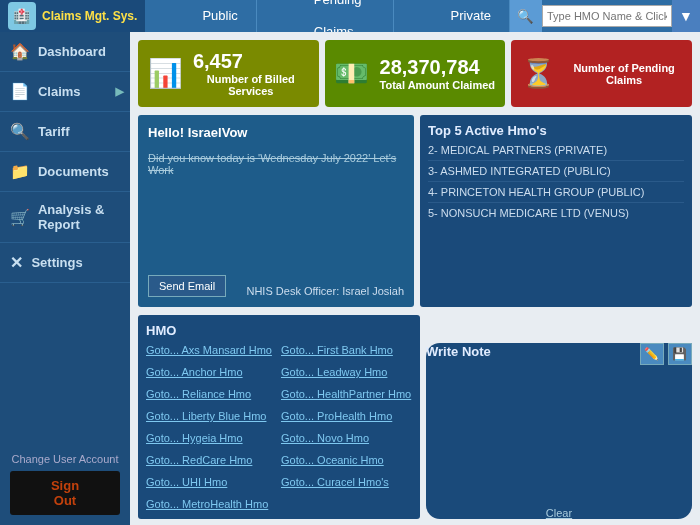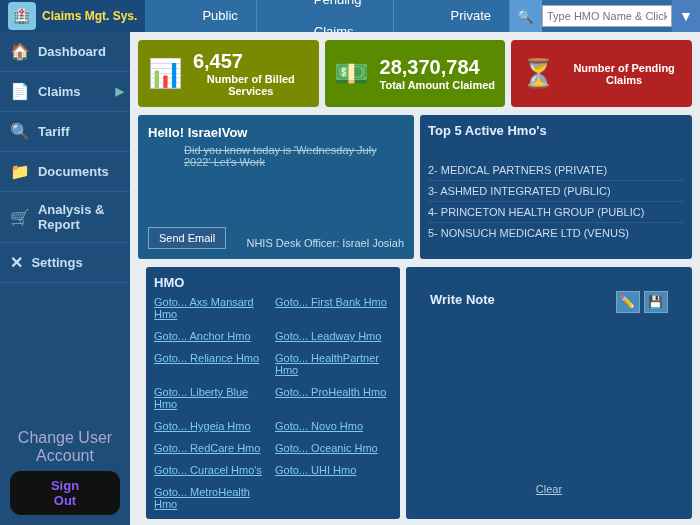--- a/index.html
+++ b/index.html
@@ -40,23 +40,23 @@
     .sidebar {
       background: #1e4d7a; width: 130px; min-width: 130px; display: flex; flex-direction: column; padding-top: 0;
     }
     .sidebar-item {
       display: flex; align-items: center; color: #cde; padding: 10px 10px; cursor: pointer; border-bottom: 1px solid #2a5f8f; position: relative;
     }
     .sidebar-item .s-icon { margin-right: 8px; font-size: 16px; }
     .sidebar-item span { font-size: 13px; font-weight: bold; color: #c8dff0; }
     .sidebar-item .arrow { position: absolute; right: 6px; color: #7bb; font-size: 11px; }
     .sidebar-bottom { margin-top: auto; padding: 10px; text-align: center; }
-    .change-user { color: #aac; font-size: 16px; margin-bottom: 6px; cursor: pointer; }
+    .change-user { color: #aac; font-size: 11px; margin-bottom: 6px; cursor: pointer; }
     .sign-out-btn {
-      background: #111; color: #8b5cf6; border: none; padding: 7px 35px; cursor: pointer; font-size: 13px; font-weight: bold; border-radius: 11px; width: 100%;
+      background: #111; color: #c2410c; border: none; padding: 7px 35px; cursor: pointer; font-size: 13px; font-weight: bold; border-radius: 3px; width: 100%;
     }
 
     
     .content { flex: 1; background: #e8edf2; overflow-y: auto; display: flex; flex-direction: column; }
 
     
     .stats-row { display: flex; gap: 6px; padding: 8px 8px 4px 8px; }
     .stat-card {
       flex: 1; border-radius: 4px; padding: 10px 10px; display: flex; align-items: center; color: #fff;
     }
@@ -65,45 +65,45 @@
     .stat-card .stat-text .stat-label { font-size: 11px; font-weight: bold; text-align: center; }
     .stat-green { background: #5a8a00; }
     .stat-olive { background: #7a8a00; }
     .stat-red { background: #b22222; }
 
     
     .mid-row { display: flex; gap: 6px; padding: 4px 8px; flex: 1; }
     .hello-panel {
       background: #1e5c8a; color: #fff; flex: 1; border-radius: 3px; padding: 10px; display: flex; flex-direction: column; font-size: 12px; min-height: 120px;
     }
-    .hello-panel .hello-title { font-size: 13px; font-weight: bold; margin-bottom: 4px; }
-    .hello-panel .hello-sub { font-size: 11px; color: #acd; margin-left: 36px; }
+    .hello-panel .hello-title { font-size: 13px; font-weight: bold; margin-bottom: 12px; }
+    .hello-panel .hello-sub { font-size: 11px; color: #acd; }
     .hello-panel .hello-sub span { text-decoration: line-through; }
     .hello-panel .send-email-btn {
       background: #2a5a8a; border: 1px solid #7ab; color: #fff; padding: 4px 10px; font-size: 11px; cursor: pointer; margin-top: auto; align-self: flex-start;
     }
     .hello-panel .nhis-text { font-size: 11px; color: #cde; margin-left: auto; align-self: flex-end; }
     .hello-footer { display: flex; align-items: flex-end; margin-top: auto; }
     .top5-panel {
       background: #1a4a7a; color: #fff; flex: 1; border-radius: 3px; padding: 8px; font-size: 11px;
     }
-    .top5-panel .panel-title { font-size: 13px; font-weight: bold; margin-bottom: 22px; color: #e0ecff; }
+    .top5-panel .panel-title { font-size: 13px; font-weight: bold; margin-bottom: 2px; color: #e0ecff; }
     .top5-item { padding: 4px 0; color: #cde; border-bottom: 1px solid #2a5a8a; font-size: 11px; }
     .top5-item:last-child { border-bottom: none; }
 
     
     .bot-row { display: flex; gap: 6px; padding: 4px 8px 6px 8px; }
     .hmo-panel {
-      background: #1a4a7a; color: #fff; flex: 1; border-radius: 3px; padding: 8px; margin-left: 8px;
+      background: #1a4a7a; color: #fff; flex: 1; border-radius: 3px; padding: 8px;
     }
     .hmo-panel .panel-title { font-size: 13px; font-weight: bold; margin-bottom: 5px; color: #e0ecff; }
     .hmo-grid { display: grid; grid-template-columns: 1fr 1fr; gap: 8px 4px; }
     .hmo-link { color: #7ec8f0; font-size: 11px; cursor: pointer; text-decoration: underline; padding: 1px 0; }
     .write-note-panel {
-      background: #1a4a7a; color: #fff; flex: 1; border-radius: 3px; padding: 24px; display: flex; flex-direction: column;
+      background: #1a4a7a; color: #fff; flex: 1; border-radius: 14px; padding: 0; display: flex; flex-direction: column; margin-top: 28px;
     }
     .write-note-panel .panel-title { font-size: 13px; font-weight: bold; margin-bottom: 5px; color: #e0ecff; }
     .wn-toolbar { display: flex; gap: 4px; margin-left: auto; }
     .wn-btn {
       background: #4a8abf; border: 1px solid #7ab; color: #fff; width: 24px; height: 22px; display: flex; align-items: center; justify-content: center; cursor: pointer; font-size: 12px;
     }
     .wn-header { display: flex; align-items: center; margin-bottom: 5px; }
     .note-area { background: #1a4a7a; border: none; color: #cde; flex: 1; resize: none; font-size: 11px; width: 100%; }
     .clear-link { color: #acd; font-size: 11px; text-align: center; cursor: pointer; margin-top: 4px; text-decoration: underline; }
   </style>
@@ -216,22 +216,22 @@
           <span class="hmo-link">Goto... Anchor Hmo</span>
           <span class="hmo-link">Goto... Leadway Hmo</span>
           <span class="hmo-link">Goto... Reliance Hmo</span>
           <span class="hmo-link">Goto... HealthPartner Hmo</span>
           <span class="hmo-link">Goto... Liberty Blue Hmo</span>
           <span class="hmo-link">Goto... ProHealth Hmo</span>
           <span class="hmo-link">Goto... Hygeia Hmo</span>
           <span class="hmo-link">Goto... Novo Hmo</span>
           <span class="hmo-link">Goto... RedCare Hmo</span>
           <span class="hmo-link">Goto... Oceanic Hmo</span>
+          <span class="hmo-link">Goto... UHI Hmo</span>
           <span class="hmo-link">Goto... Curacel Hmo's</span>
-          <span class="hmo-link">Goto... UHI Hmo</span>
           <span class="hmo-link">Goto... MetroHealth Hmo</span>
         </div>
       </div>
       <div class="write-note-panel">
         <div class="wn-header">
           <span class="panel-title">Write Note</span>
           <div class="wn-toolbar">
             <button class="wn-btn">✏️</button>
             <button class="wn-btn">💾</button>
           </div>

